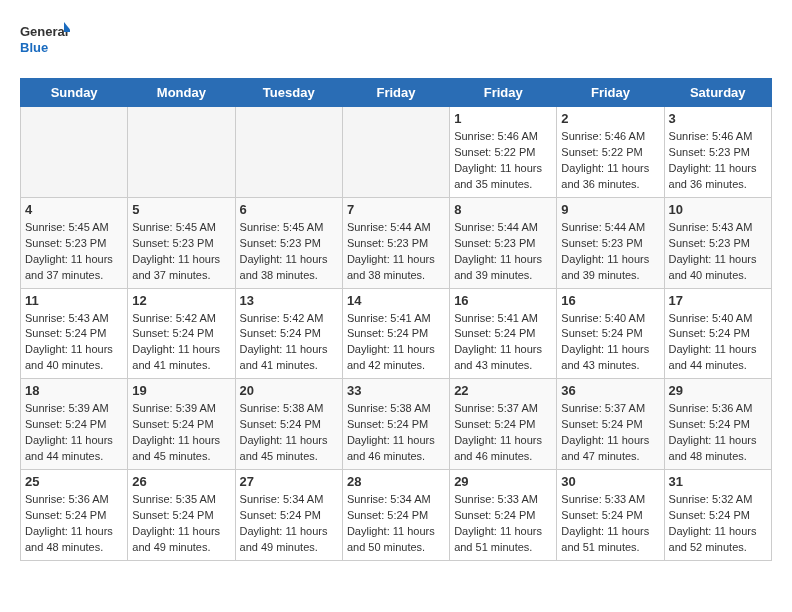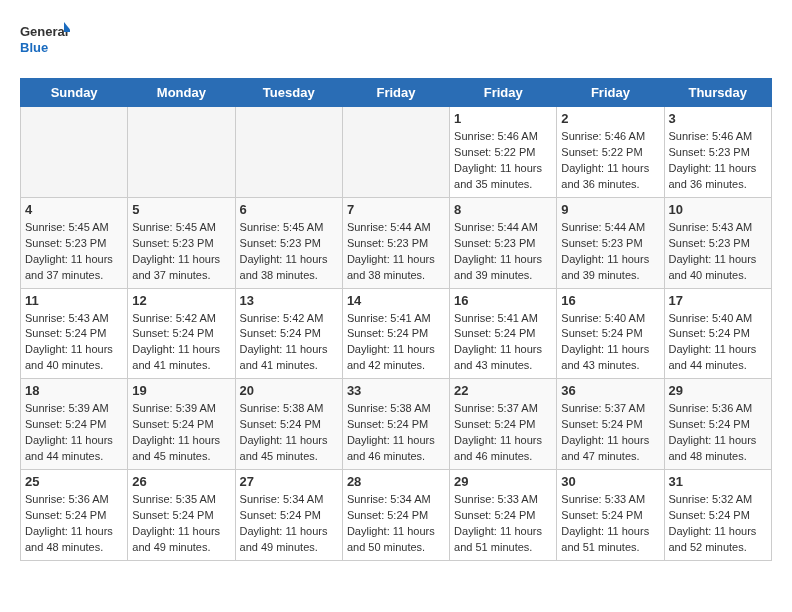--- a/index.html
+++ b/index.html
@@ -93,21 +93,21 @@
 
 <table class="calendar">
   <thead>
     <tr>
     <th>Sunday</th>
         <th>Monday</th>
         <th>Tuesday</th>
         <th>Friday</th>
         <th>Friday</th>
         <th>Friday</th>
-        <th>Thursday</th>
+        <th>Saturday</th>
       </tr>
   </thead>
   <tbody id="calendar-body">
   <tr>
         <td class="empty"></td>
         <td class="empty"></td>
         <td class="empty"></td>
         <td class="empty"></td>
         <td>
           <span class="day-number">1</span>

